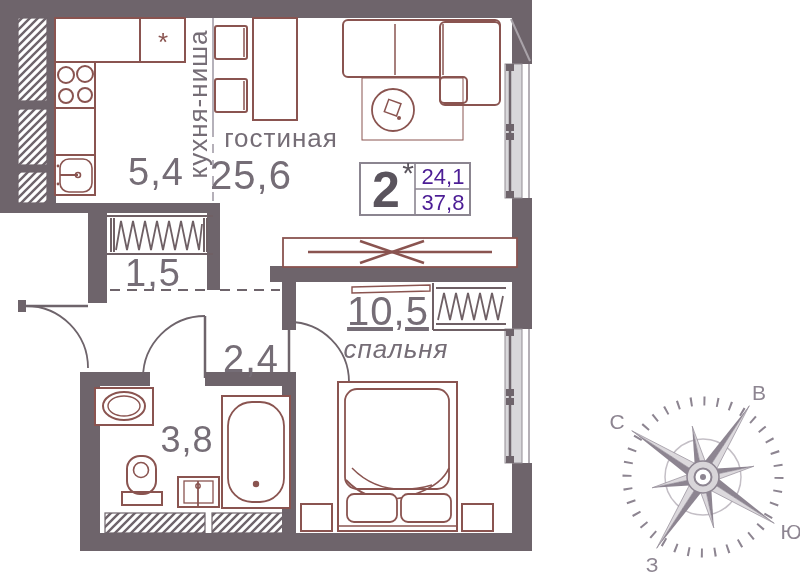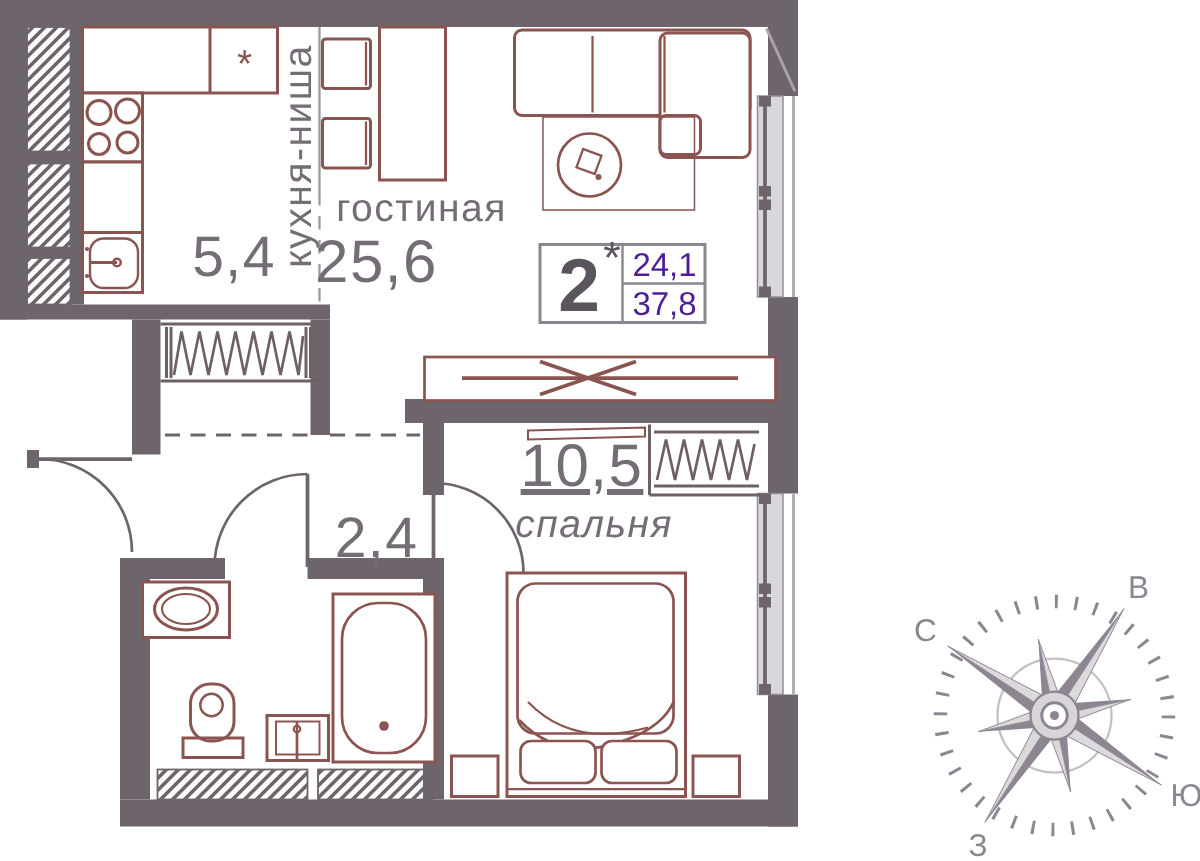--- a/index.html
+++ b/index.html
@@ -258,25 +258,27 @@
   </g>
 </svg>
 
 <div class="lbl area" style="left:156px;top:172px;">5,4</div>
 <div class="lbl name vert" style="left:198px;top:104px;">кухня-ниша</div>
 <div class="lbl fridge" style="left:163px;top:42px;">*</div>
 
 <div class="lbl name" style="left:281px;top:138px;">гостиная</div>
 <div class="lbl area" style="left:251px;top:175px;font-size:40px;">25,6</div>
 
+<div class="lbl area" style="left:153px;top:273px;">1,5</div>
 <div class="lbl area" style="left:251px;top:359px;">2,4</div>
 
 <div class="lbl area" style="left:388px;top:311px;font-size:40px;text-decoration:underline;">10,5</div>
 <div class="lbl name" style="left:396px;top:349px;font-style:italic;">спальня</div>
 
+<div class="lbl area" style="left:187px;top:440px;font-size:36px;">3,8</div>
 
 <div class="lbl big2" style="left:386px;top:190px;">2</div>
 <div class="lbl star2" style="left:408px;top:173px;">*</div>
 <div class="lbl infonum" style="left:443px;top:177px;">24,1</div>
 <div class="lbl infonum" style="left:443px;top:203px;">37,8</div>
 
 <div class="lbl comp-lbl" style="left:617px;top:421px;">С</div>
 <div class="lbl comp-lbl" style="left:759px;top:392px;">В</div>
 <div class="lbl comp-lbl" style="left:791px;top:531px;">Ю</div>
 <div class="lbl comp-lbl" style="left:652px;top:564px;">З</div>

